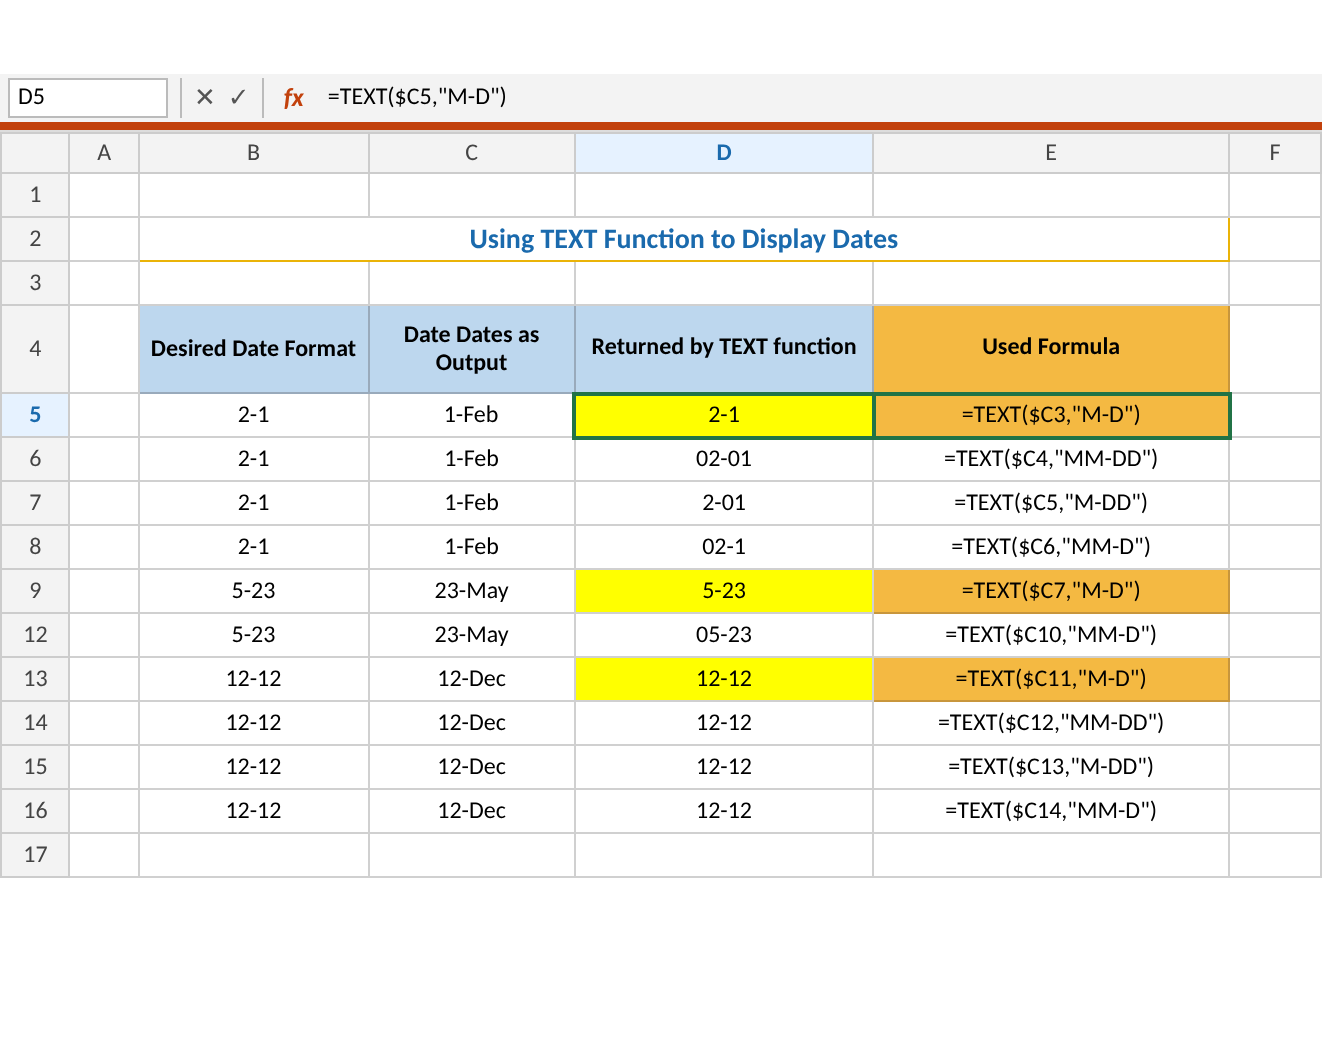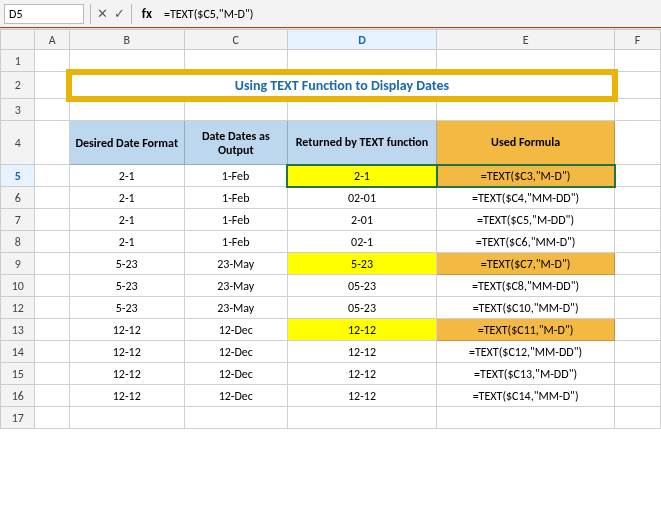--- a/index.html
+++ b/index.html
@@ -9,24 +9,25 @@
       background: #fff;
       width: 661px;
       height: 528px;
       overflow: hidden;
     }
 
     .formula-bar {
       display: flex;
       align-items: center;
       background: #f3f3f3;
-      border-bottom: 1px solid #c2410c;
+      border-bottom: 4px solid #c2410c;
       height: 28px;
       padding: 0 4px;
       gap: 4px;
+      margin-top: 37px;
     }
 
     .name-box {
       border: 1px solid #bbb;
       background: #fff;
       width: 80px;
       height: 20px;
       font-size: 12px;
       display: flex;
       align-items: center;
@@ -42,22 +43,23 @@
 
     .formula-icons {
       display: flex;
       gap: 6px;
       align-items: center;
       color: #555;
       font-size: 13px;
     }
 
     .formula-fx {
-      font-weight: bold;
-      color: #000000;
+      font-style: italic;
+      font-weight: bold;
+      color: #c2410c;
       font-size: 13px;
       margin: 0 4px;
     }
 
     .formula-input {
       flex: 1;
       font-size: 12px;
       color: #000;
       padding: 0 4px;
     }
@@ -119,21 +121,21 @@
       white-space: nowrap;
       overflow: hidden;
     }
 
     .cell.empty { background: #fff; }
     .cell.title {
       text-align: center;
       font-weight: bold;
       color: #1a6aad;
       font-size: 14px;
-      border: 6px solid #eab308;
+      border: 1px solid #eab308;
       background: #fff;
     }
 
     
     .header-cell {
       background: #bdd7ee;
       font-weight: bold;
       text-align: center;
       border: 1px solid #9ab;
       padding: 2px 4px;
@@ -303,29 +305,20 @@
         <tr>
           <td class="row-header">9</td>
           <td class="cell empty"></td>
           <td class="data-cell">5-23</td>
           <td class="data-cell">23-May</td>
           <td class="data-cell-yellow">5-23</td>
           <td class="data-cell-orange">=TEXT($C7,"M-D")</td>
           <td class="cell empty"></td>
         </tr>
         <tr>
-          <td class="row-header">10</td>
-          <td class="cell empty"></td>
-          <td class="data-cell">5-23</td>
-          <td class="data-cell">23-May</td>
-          <td class="data-cell">05-23</td>
-          <td class="data-cell">=TEXT($C8,"MM-DD")</td>
-          <td class="cell empty"></td>
-        </tr>
-        <tr>
           <td class="row-header">12</td>
           <td class="cell empty"></td>
           <td class="data-cell">5-23</td>
           <td class="data-cell">23-May</td>
           <td class="data-cell">05-23</td>
           <td class="data-cell">=TEXT($C10,"MM-D")</td>
           <td class="cell empty"></td>
         </tr>
         <tr>
           <td class="row-header">13</td>

